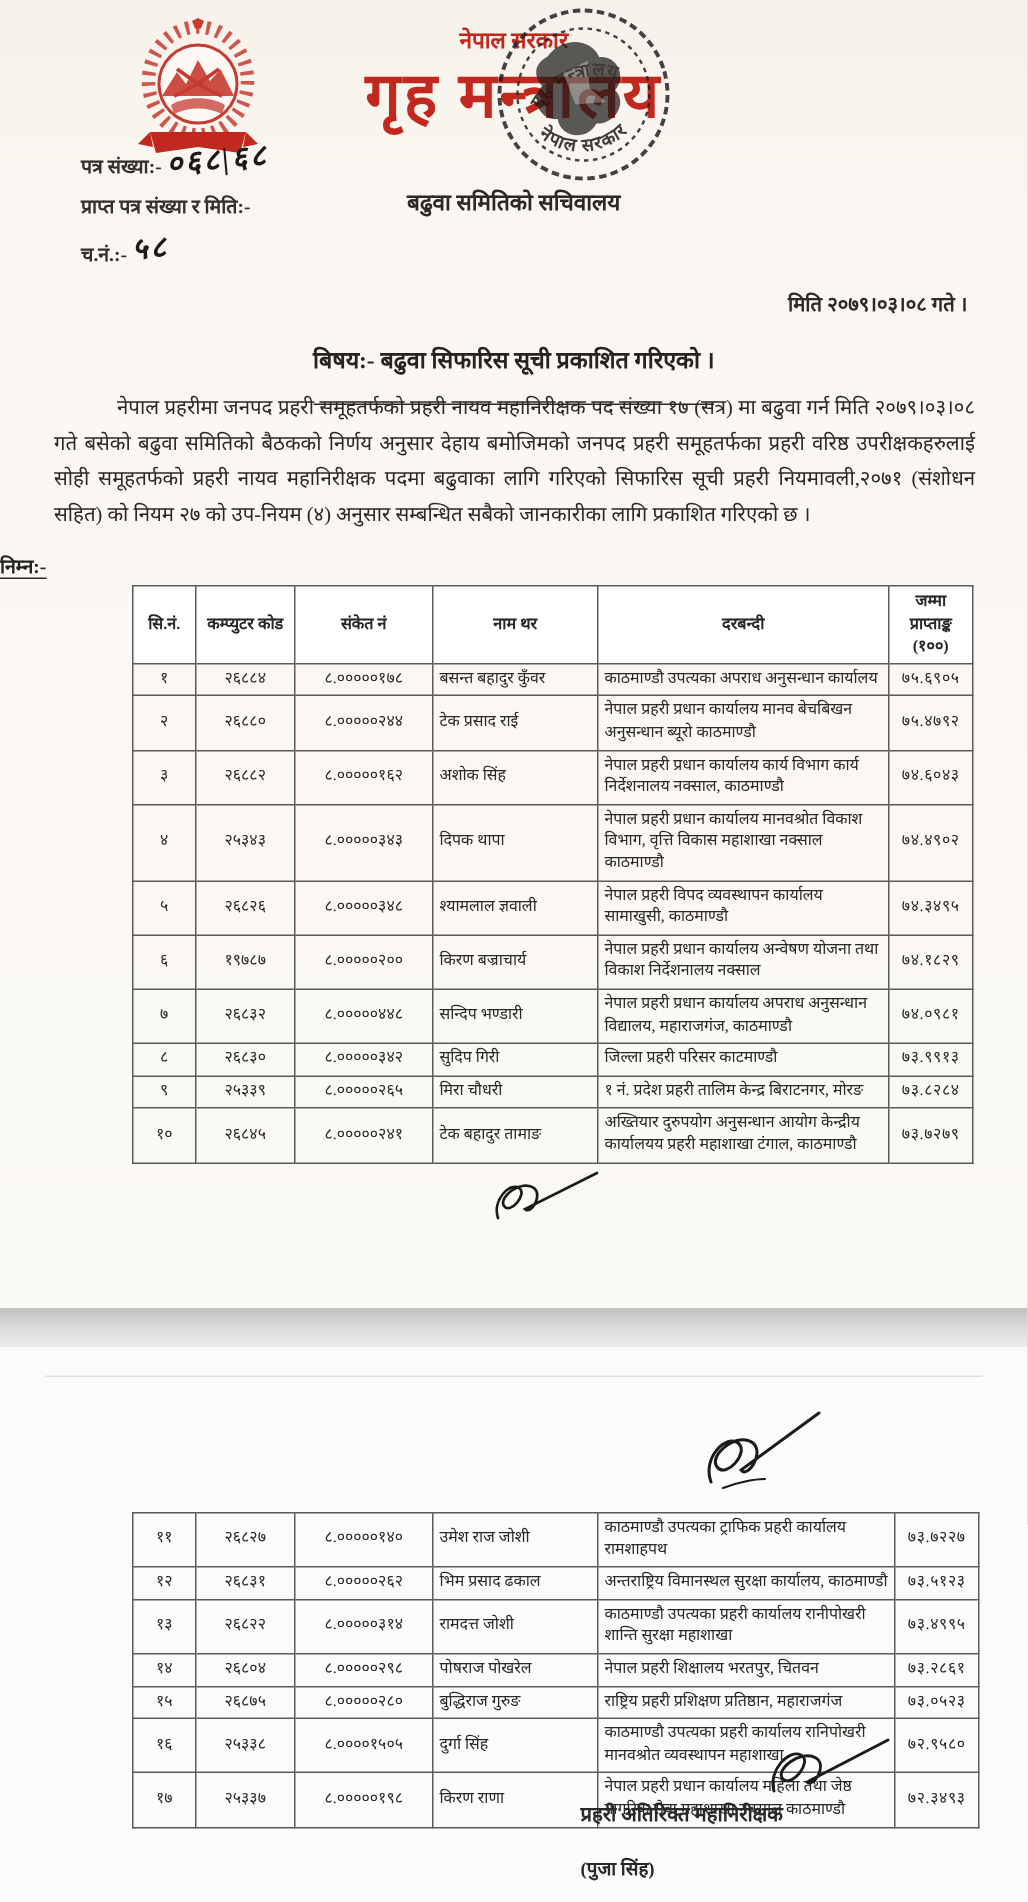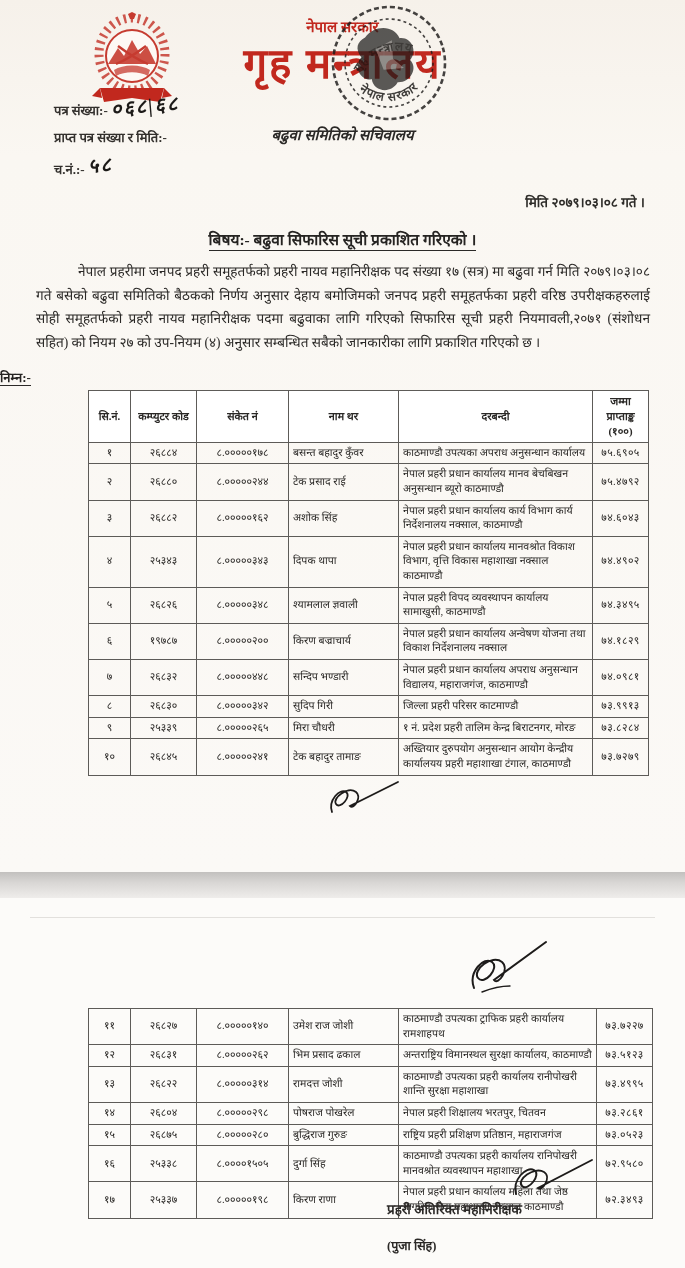--- a/index.html
+++ b/index.html
@@ -14,36 +14,36 @@
            background:linear-gradient(180deg,#c2c0be 0%,#d8d6d4 40%,#efedeb 100%); }
   .page2 { position:absolute; left:0; top:898px; width:685px; height:370px; background:#fcfbf9; }
   .page2-hairline { position:absolute; left:30px; top:917px; width:625px; height:1px; background:#e2e0dd; }
 
   
   .govt-line { position:absolute; left:0; top:16px; width:100%; text-align:center;
            color:#c1281e; font-weight:bold; font-size:15px; }
   .ministry-title { position:absolute; left:0; top:33px; width:100%; text-align:center;
            color:#c1281e; font-weight:bold; font-size:42px; letter-spacing:2px; }
   .secretariat { position:absolute; left:0; top:124px; width:100%; text-align:center;
-           font-weight:bold; font-size:15px; color:#2b2927;font-style:italic; }
+           font-weight:bold; font-size:15px; color:#2b2927; }
 
   .emblem { position:absolute; left:90px; top:12px; width:84px; height:98px; }
   .stamp { position:absolute; left:328px; top:2px; width:122px; height:122px; opacity:.82;
            transform:rotate(-16deg); }
 
   .ref-block { position:absolute; left:54px; top:94px; font-size:13px; font-weight:bold; color:#33302d; }
   .ref-line { margin-bottom:7px; white-space:nowrap; }
   .handwrit { display:inline-block; font-size:20px; font-weight:bold; font-style:italic;
            transform:rotate(-5deg) translateY(-2px); letter-spacing:2px; color:#1c1a18; }
   .addr-block { position:absolute; right:36px; top:106px; font-size:13.5px; font-weight:bold;
            color:#33302d; line-height:1.6; }
   .date-line { position:absolute; right:40px; top:193px; font-size:13.5px; font-weight:bold; color:#2e2c29; }
 
   .subject { position:absolute; left:0; top:228px; width:100%; text-align:center; }
-  .subject span { font-size:15.5px; font-weight:bold; border-bottom:1.5px solid #2b2927; padding-bottom:2px; }
+  .subject span { font-size:15.5px; font-weight:bold; border-bottom:1.5px solid #2b2927; padding-bottom:20px; }
 
   .body-par { position:absolute; left:36px; top:260px; width:614px; font-size:13.6px;
            line-height:1.73; text-align:justify; text-indent:42px; color:#2a2826; }
   .list-label { position:absolute; left:0; top:368px; width:100%; text-align:left; }
   .list-label span { font-size:13px; font-weight:bold; border-bottom:1px solid #2b2927; }
 
   
   table.roster { border-collapse:collapse; table-layout:fixed; background:transparent; }
   table.roster td, table.roster th { border:1px solid #5d5b58; font-size:10.6px; line-height:1.38;
            padding:3px 4px; vertical-align:middle; color:#2a2826; }

